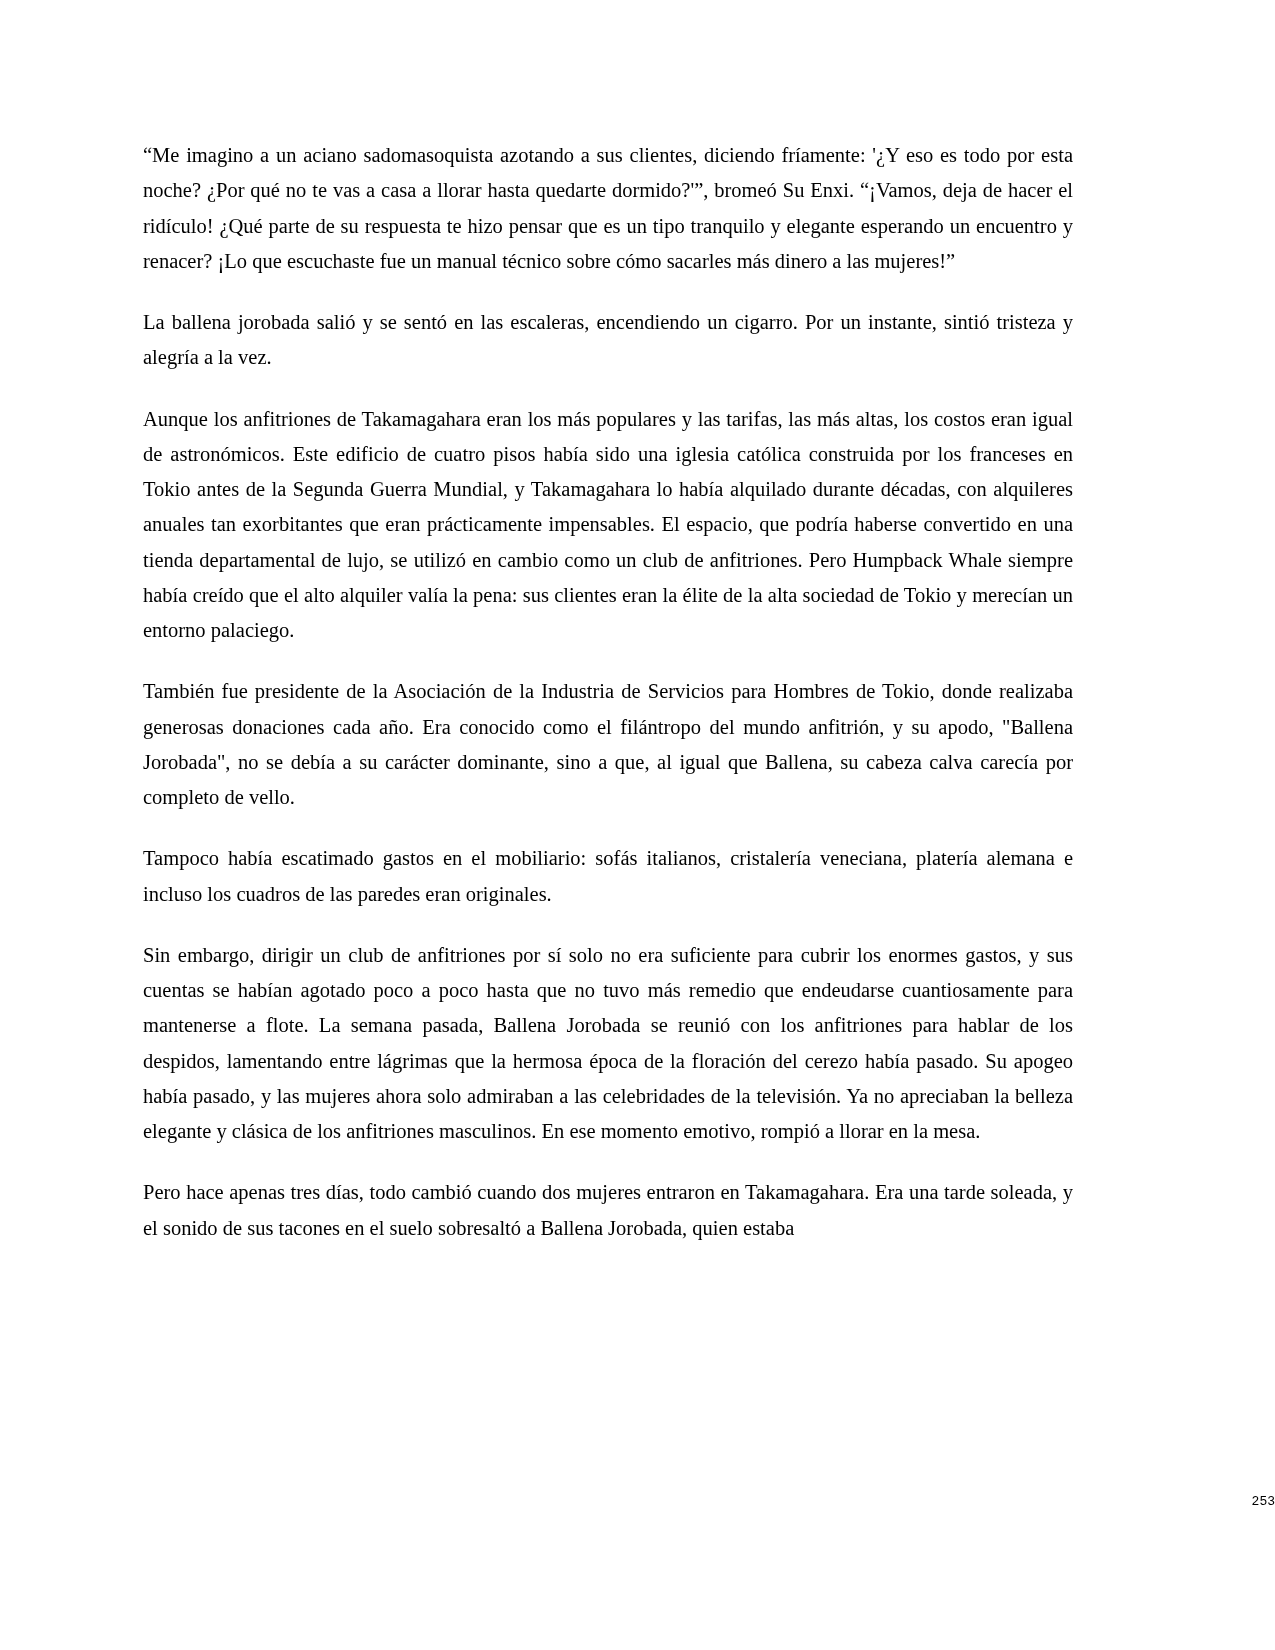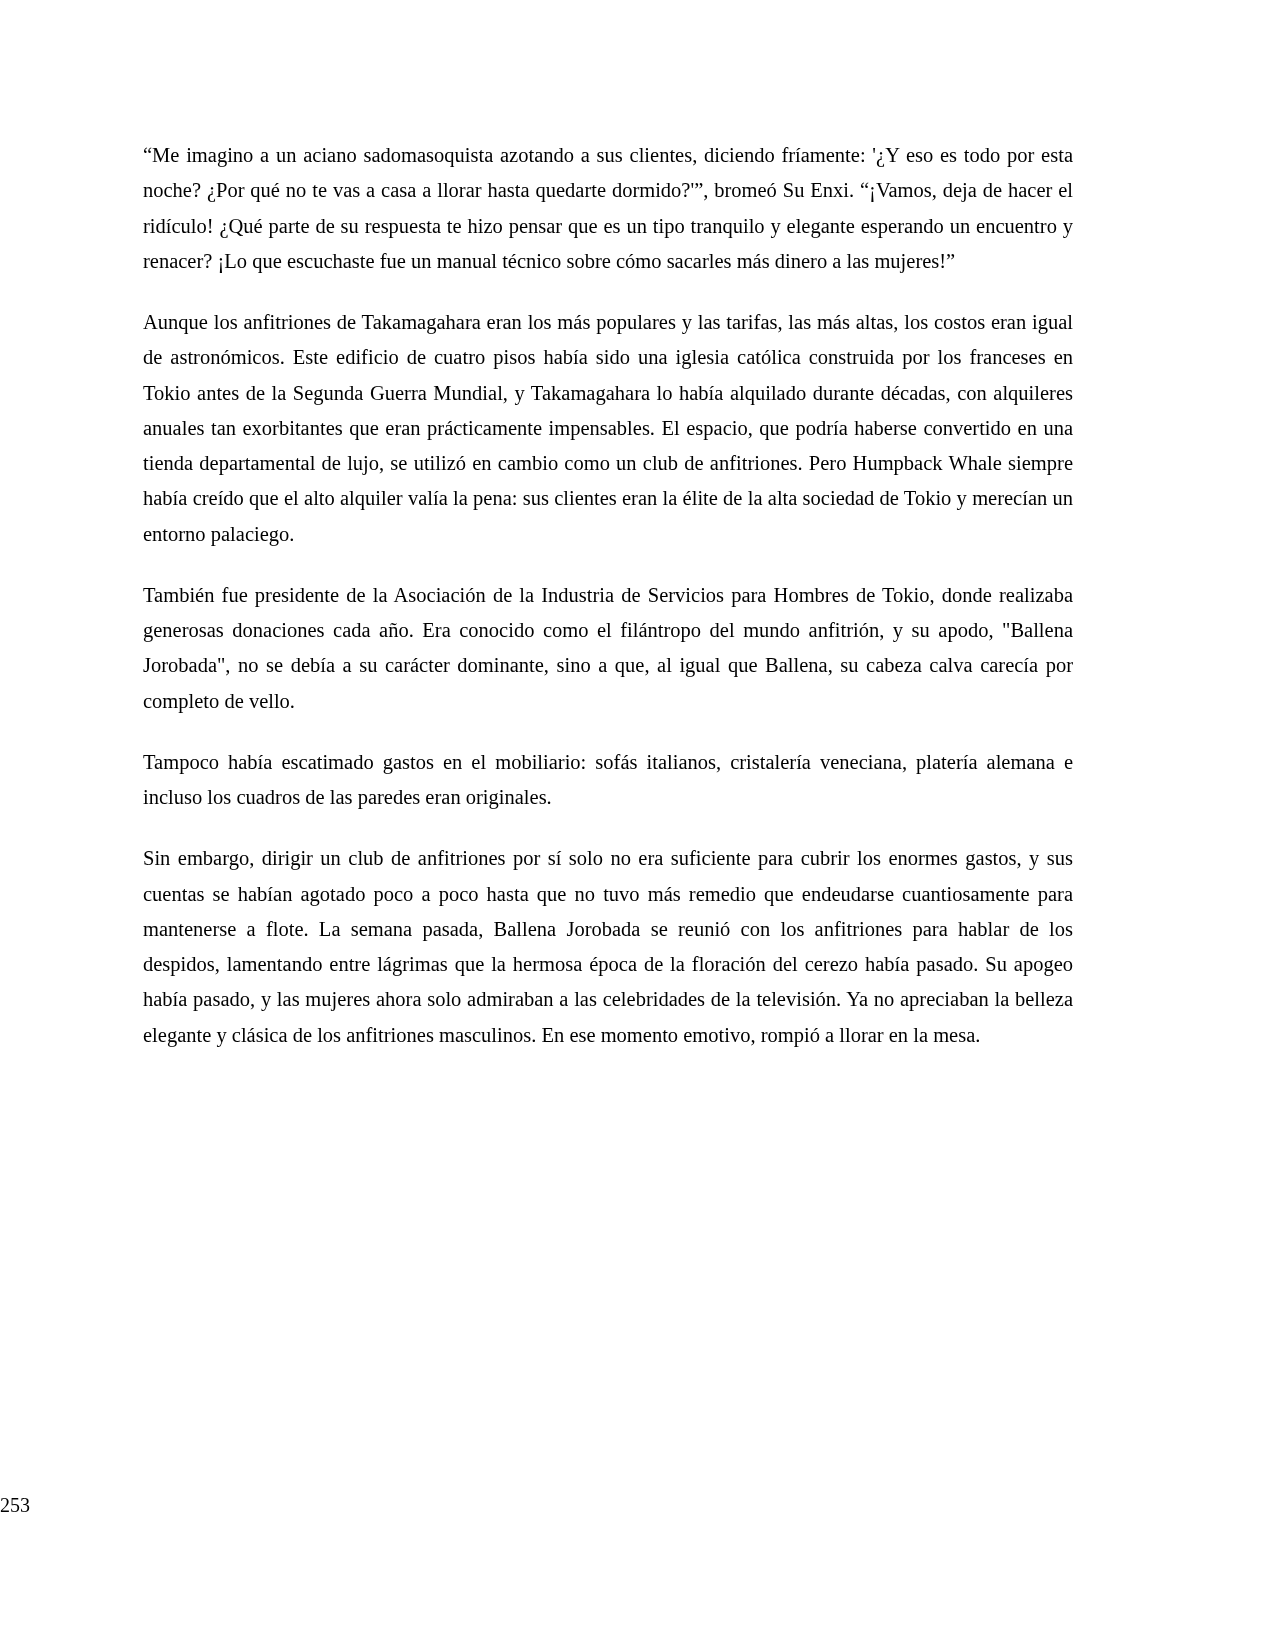--- a/index.html
+++ b/index.html
@@ -32,30 +32,32 @@
     hyphens: none;
   }
   .para:last-child {
     margin-bottom: 0;
   }
   .page-number {
     position: absolute;
     left: 0;
     right: 0;
     top: 1494px;
-    text-align: left;
-    font-size: 20px;
-    font-family: Liberation Serif, serif;
+    text-align: right;
+    font-size: 13px;
+    font-family: Liberation Mono, monospace;
   }
 </style>
 </head>
 <body>
 
 <div class="page">
   <div class="content">
     <p class="para">“Me imagino a un aciano sadomasoquista azotando a sus clientes, diciendo fríamente: '¿Y eso es todo por esta noche? ¿Por qué no te vas a casa a llorar hasta quedarte dormido?'”, bromeó Su Enxi. “¡Vamos, deja de hacer el ridículo! ¿Qué parte de su respuesta te hizo pensar que es un tipo tranquilo y elegante esperando un encuentro y renacer? ¡Lo que escuchaste fue un manual técnico sobre cómo sacarles más dinero a las mujeres!”</p>
+    <p class="para">La ballena jorobada salió y se sentó en las escaleras, encendiendo un cigarro. Por un instante, sintió tristeza y alegría a la vez.</p>
     <p class="para">Aunque los anfitriones de Takamagahara eran los más populares y las tarifas, las más altas, los costos eran igual de astronómicos. Este edificio de cuatro pisos había sido una iglesia católica construida por los franceses en Tokio antes de la Segunda Guerra Mundial, y Takamagahara lo había alquilado durante décadas, con alquileres anuales tan exorbitantes que eran prácticamente impensables. El espacio, que podría haberse convertido en una tienda departamental de lujo, se utilizó en cambio como un club de anfitriones. Pero Humpback Whale siempre había creído que el alto alquiler valía la pena: sus clientes eran la élite de la alta sociedad de Tokio y merecían un entorno palaciego.</p>
     <p class="para">También fue presidente de la Asociación de la Industria de Servicios para Hombres de Tokio, donde realizaba generosas donaciones cada año. Era conocido como el filántropo del mundo anfitrión, y su apodo, "Ballena Jorobada", no se debía a su carácter dominante, sino a que, al igual que Ballena, su cabeza calva carecía por completo de vello.</p>
     <p class="para">Tampoco había escatimado gastos en el mobiliario: sofás italianos, cristalería veneciana, platería alemana e incluso los cuadros de las paredes eran originales.</p>
     <p class="para">Sin embargo, dirigir un club de anfitriones por sí solo no era suficiente para cubrir los enormes gastos, y sus cuentas se habían agotado poco a poco hasta que no tuvo más remedio que endeudarse cuantiosamente para mantenerse a flote. La semana pasada, Ballena Jorobada se reunió con los anfitriones para hablar de los despidos, lamentando entre lágrimas que la hermosa época de la floración del cerezo había pasado. Su apogeo había pasado, y las mujeres ahora solo admiraban a las celebridades de la televisión. Ya no apreciaban la belleza elegante y clásica de los anfitriones masculinos. En ese momento emotivo, rompió a llorar en la mesa.</p>
+    <p class="para">Pero hace apenas tres días, todo cambió cuando dos mujeres entraron en Takamagahara. Era una tarde soleada, y el sonido de sus tacones en el suelo sobresaltó a Ballena Jorobada, quien estaba</p>
   </div>
   <div class="page-number">253</div>
 </div>
 
 </body></html>

